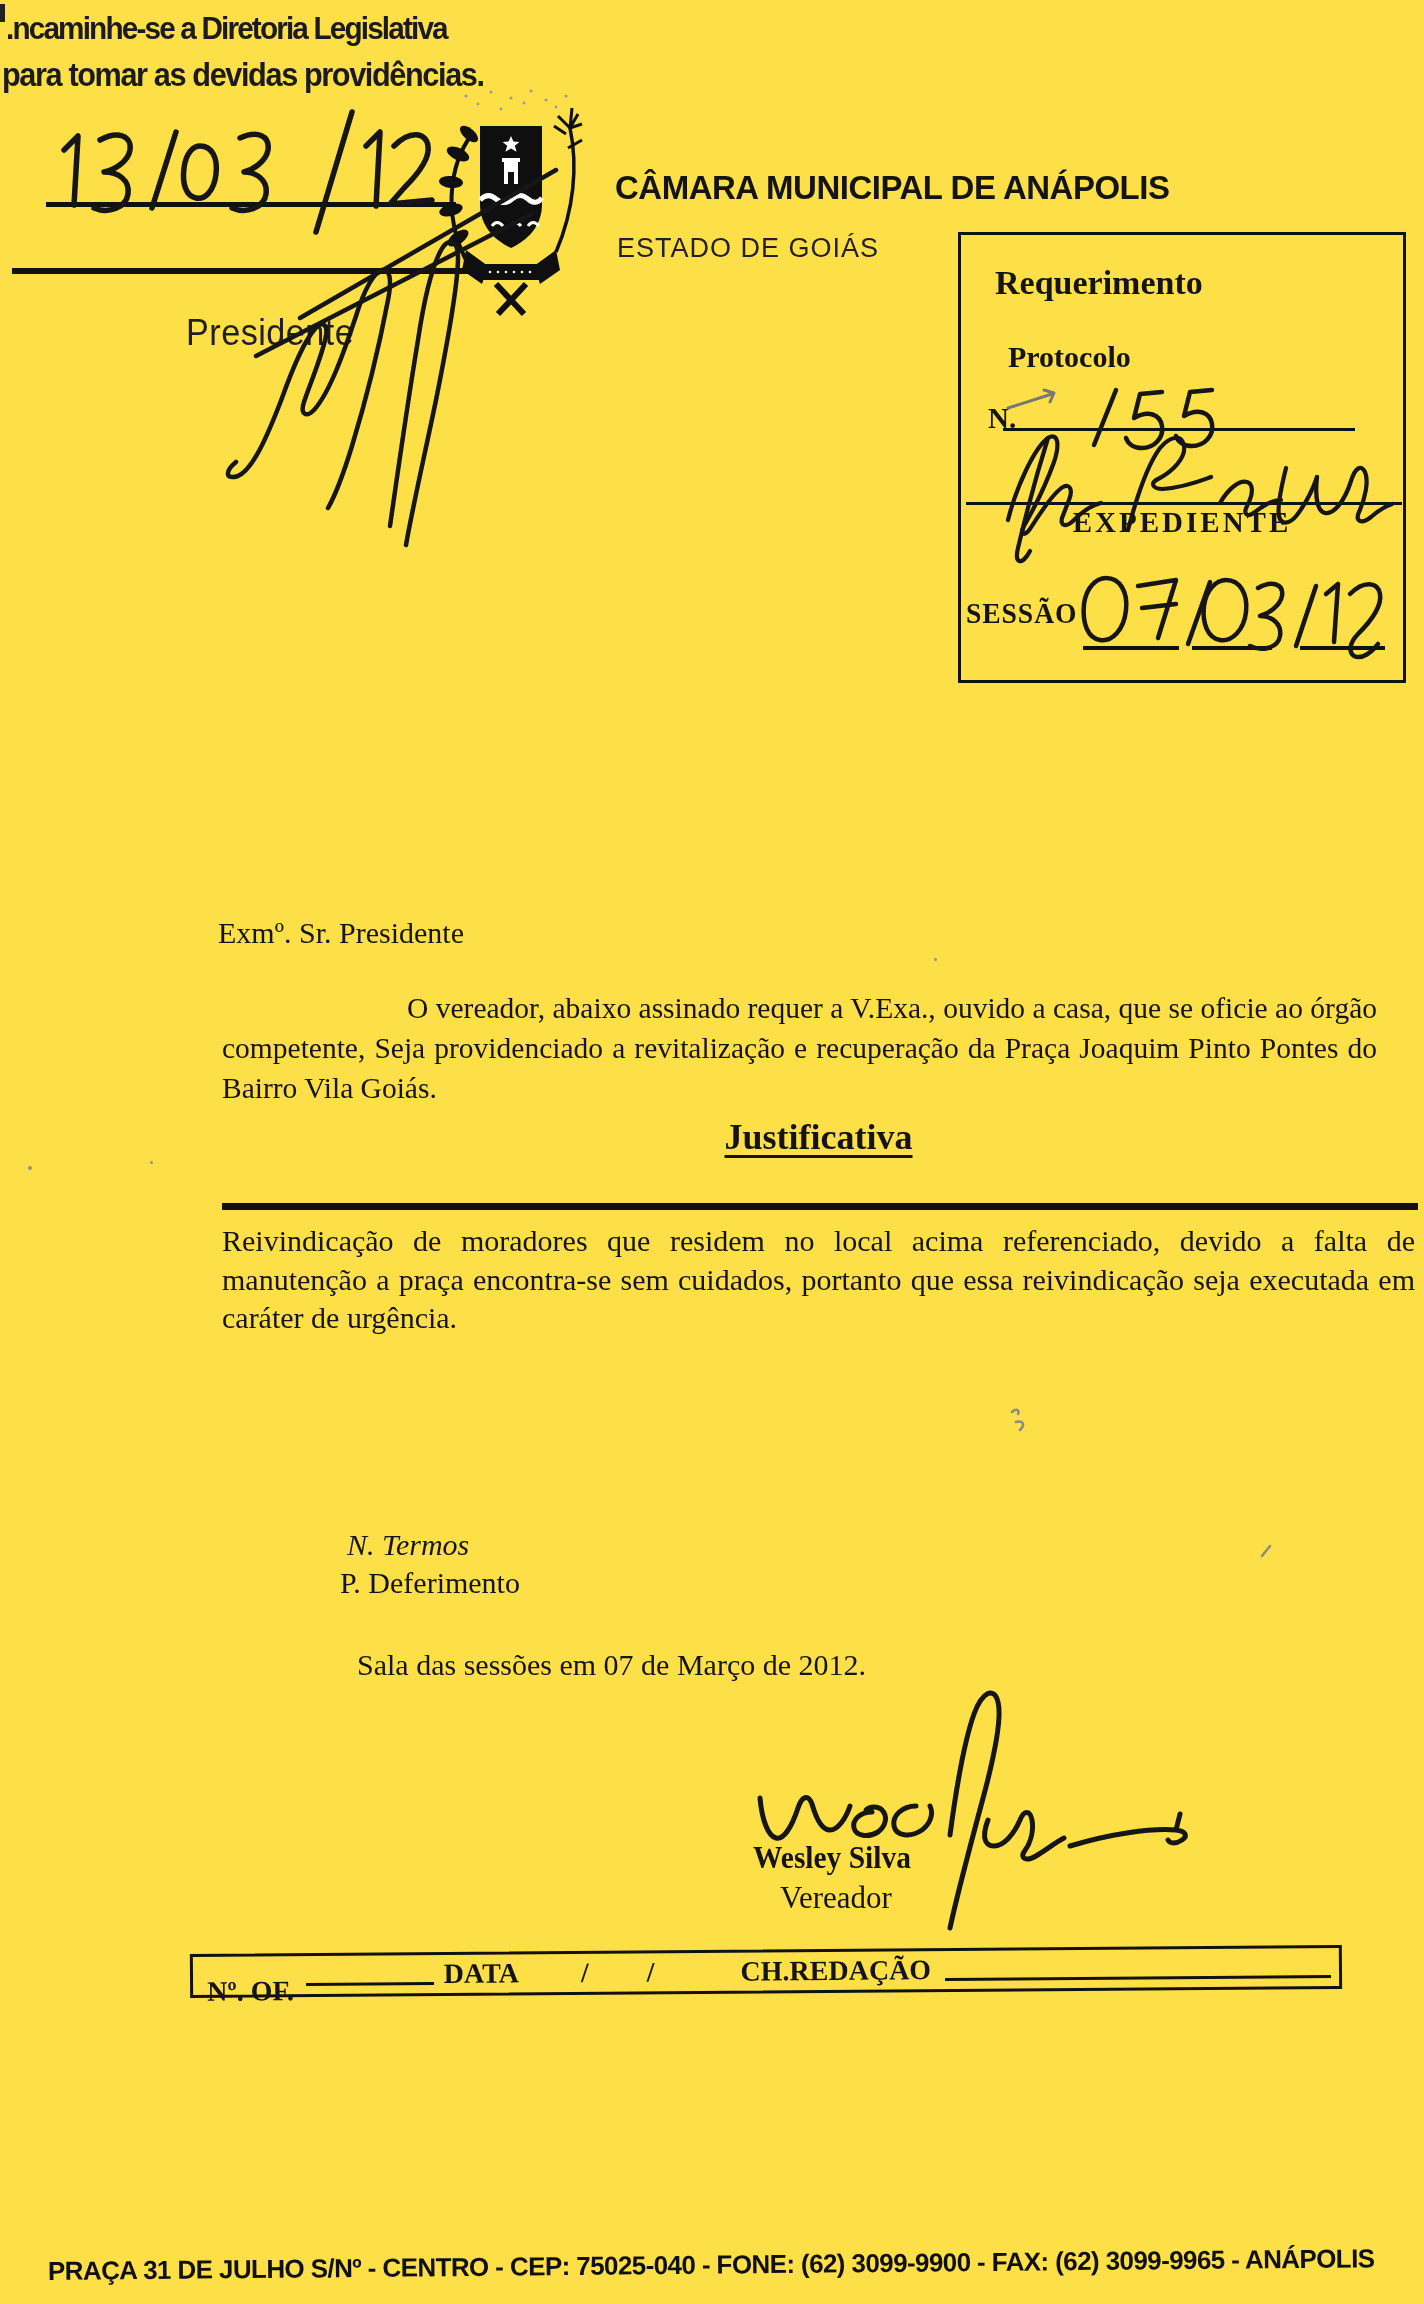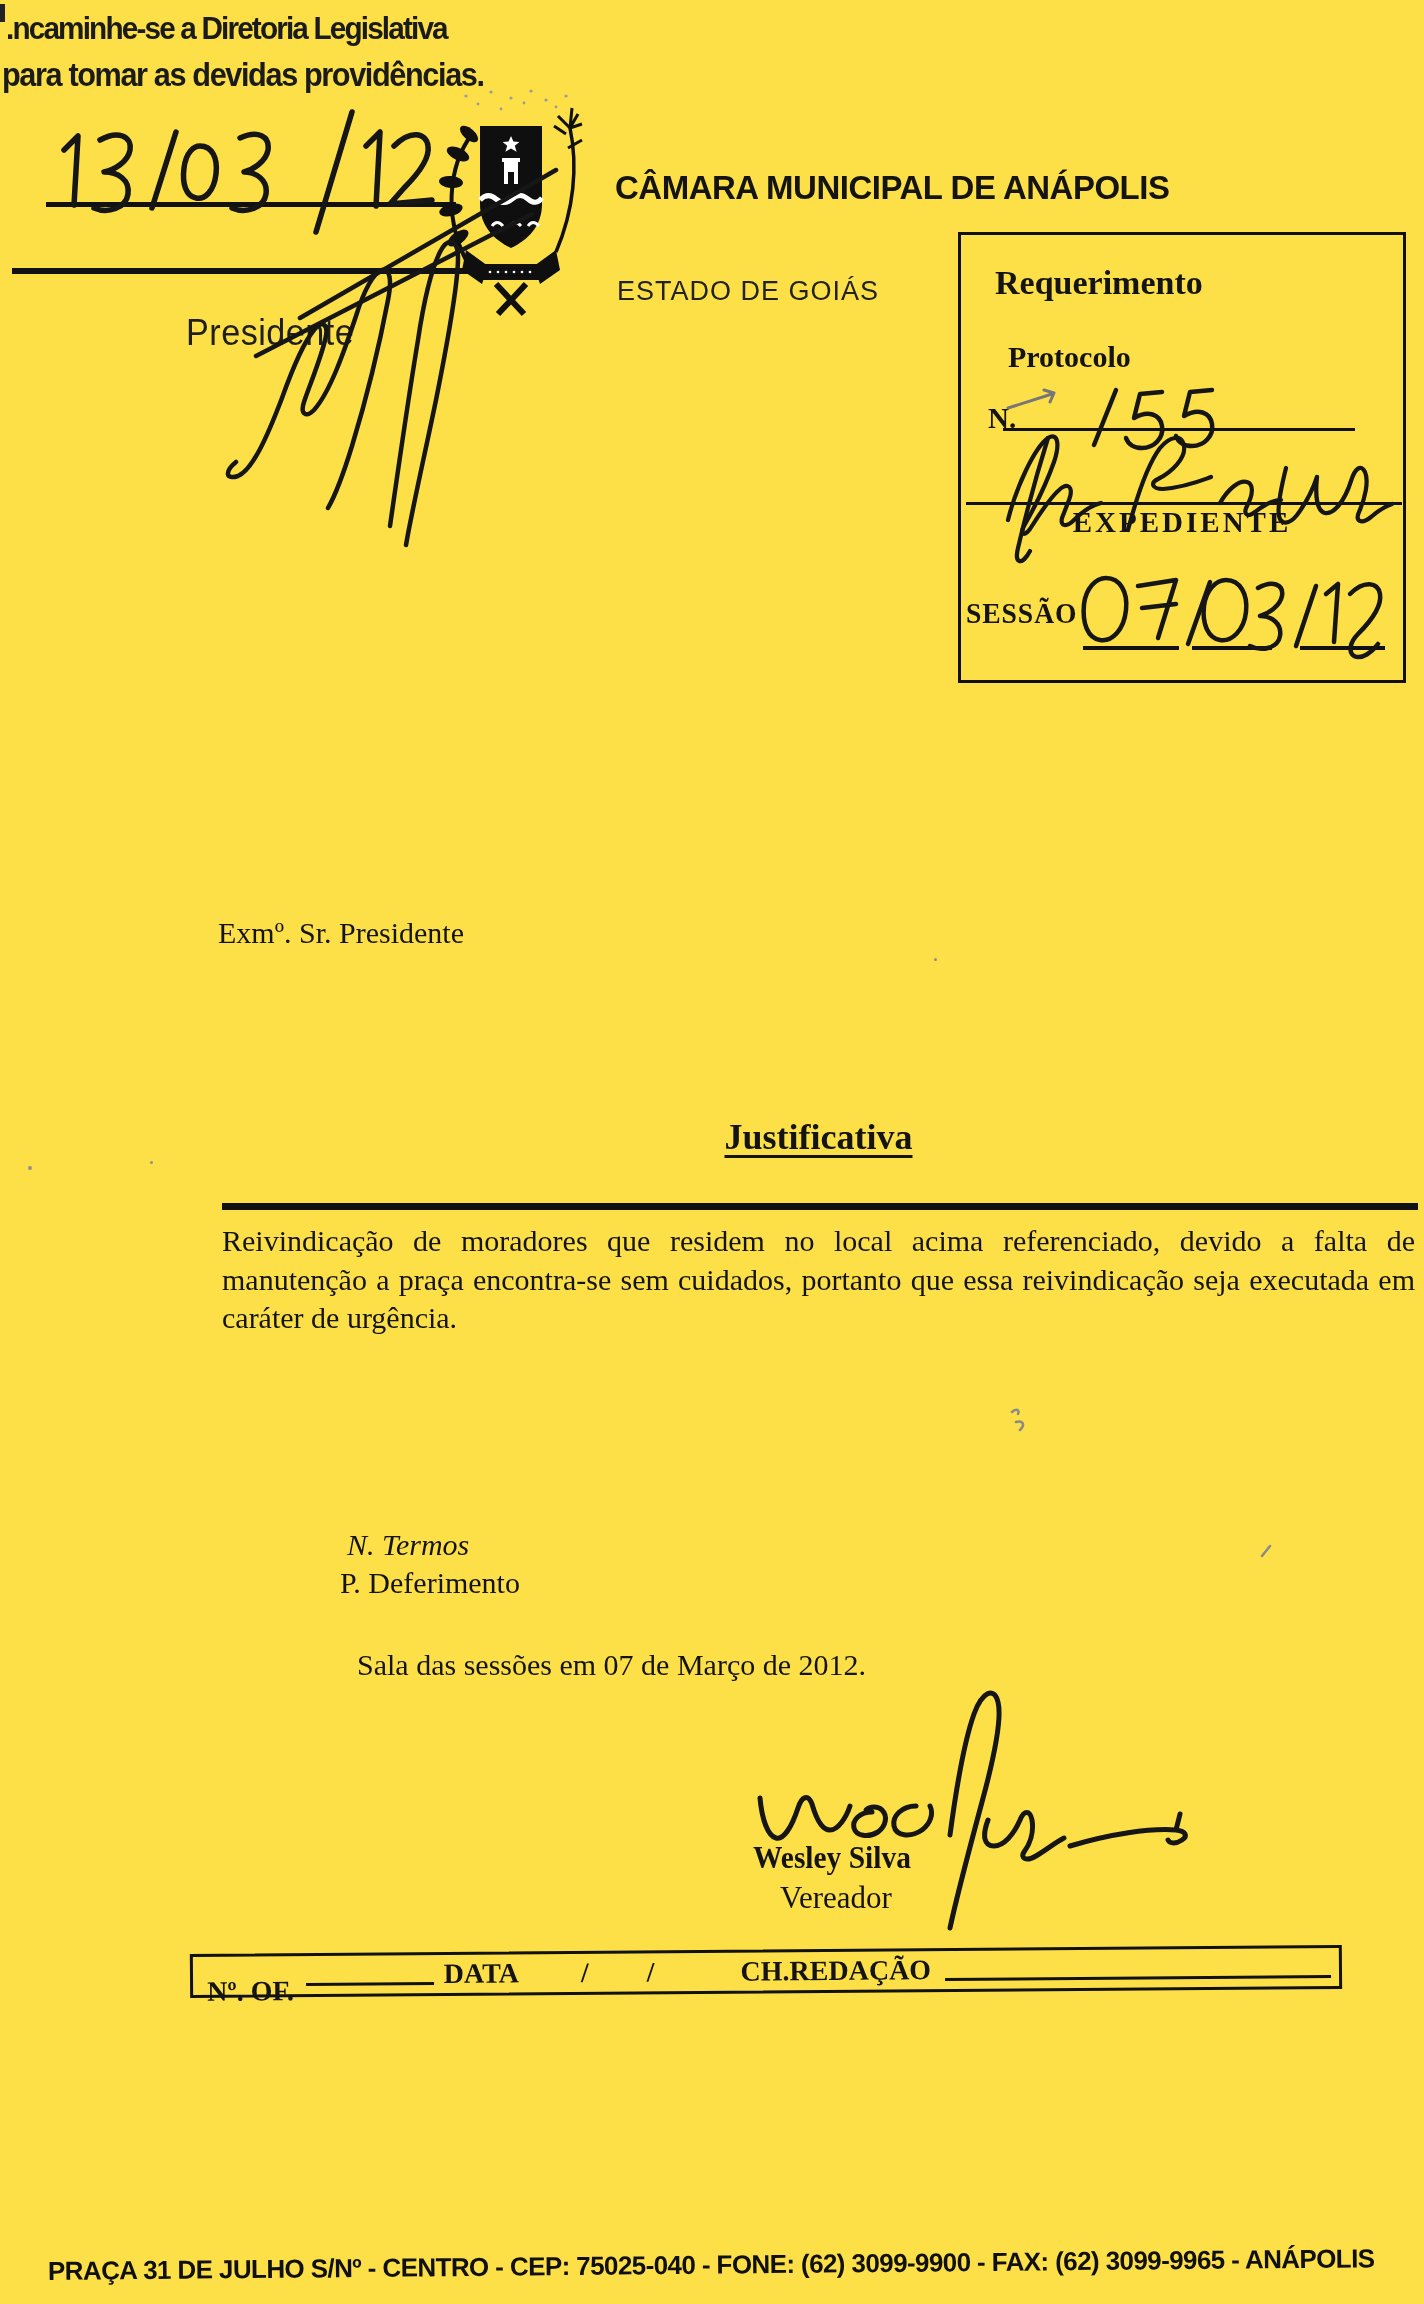--- a/index.html
+++ b/index.html
@@ -12,21 +12,21 @@
   
   .stamp-l1{left:6px;top:10px;font-size:32px;font-weight:700;letter-spacing:-2px;
             transform:scaleX(.93);transform-origin:left top;color:#1b1b1b;white-space:nowrap;}
   .stamp-l2{left:2px;top:56px;font-size:33px;font-weight:700;letter-spacing:-1.5px;
             transform:scaleX(.93);transform-origin:left top;color:#1b1b1b;white-space:nowrap;}
   .president-label{left:186px;top:312px;font-size:36px;letter-spacing:.5px;
             transform:scaleX(.95);transform-origin:left top;color:#1f1f1f;}
   
   .org-title{left:615px;top:168px;font-size:34px;font-weight:700;letter-spacing:-.5px;
             transform:scaleX(.97);transform-origin:left top;white-space:nowrap;}
-  .org-sub{left:617px;top:233px;font-size:27px;letter-spacing:1px;white-space:nowrap;color:#222;margin-top:43px;}
+  .org-sub{left:617px;top:233px;font-size:27px;letter-spacing:1px;white-space:nowrap;color:#222;}
   
   .pbox{left:958px;top:232px;width:448px;height:451px;border:3px solid #111;box-sizing:border-box;}
   .pbox-title{left:995px;top:264px;font-size:34px;font-weight:700;}
   .pbox-protocolo{left:1008px;top:340px;font-size:30px;font-weight:700;}
   .pbox-n{left:988px;top:402px;font-size:29px;font-weight:700;}
   .pbox-expediente{left:958px;top:506px;width:448px;text-align:center;font-size:29px;font-weight:700;letter-spacing:3px;}
   .pbox-sessao{left:966px;top:596px;font-size:30px;font-weight:700;letter-spacing:1px;
                transform:scaleX(.92);transform-origin:left top;}
   
   .salutation{left:218px;top:916px;font-size:30px;}
@@ -75,20 +75,21 @@
   <div class="abs serif pbox-n">N.</div>
   <div class="abs hline" style="left:1003px;top:428px;width:352px;height:3px;"></div>
   <div class="abs hline" style="left:966px;top:502px;width:436px;height:3px;"></div>
   <div class="abs serif pbox-expediente">EXPEDIENTE</div>
   <div class="abs serif pbox-sessao">SESSÃO</div>
   <div class="abs hline" style="left:1083px;top:646px;width:96px;height:4px;"></div>
   <div class="abs hline" style="left:1192px;top:646px;width:80px;height:4px;"></div>
   <div class="abs hline" style="left:1300px;top:646px;width:85px;height:4px;"></div>
 
   <div class="abs serif salutation">Exmº. Sr. Presidente</div>
+  <div class="abs serif para1">O vereador, abaixo assinado requer a V.Exa., ouvido a casa, que se oficie ao órgão competente, Seja providenciado a revitalização e recuperação da Praça Joaquim Pinto Pontes do Bairro Vila Goiás.</div>
   <div class="abs serif just-title">Justificativa</div>
   <div class="abs rule"></div>
   <div class="abs serif para2">Reivindicação de moradores que residem no local acima referenciado, devido a falta de manutenção a praça encontra-se sem cuidados, portanto que essa reivindicação seja executada em caráter de urgência.</div>
   <div class="abs serif termos">N. Termos</div>
   <div class="abs serif defer">P. Deferimento</div>
   <div class="abs serif sala">Sala das sessões em 07 de Março de 2012.</div>
 
   <div class="abs serif wes-name">Wesley Silva</div>
   <div class="abs serif wes-role">Vereador</div>
 

